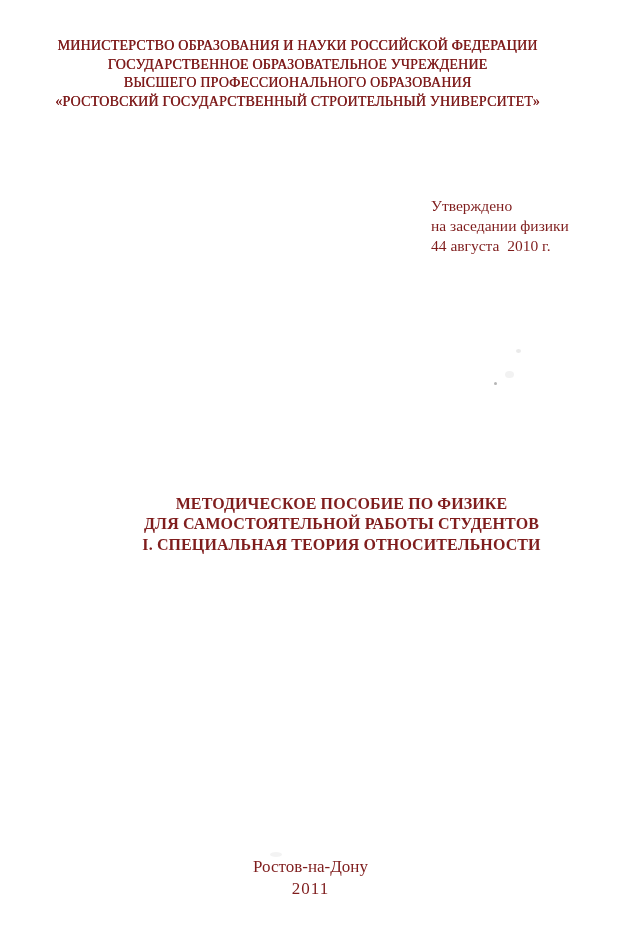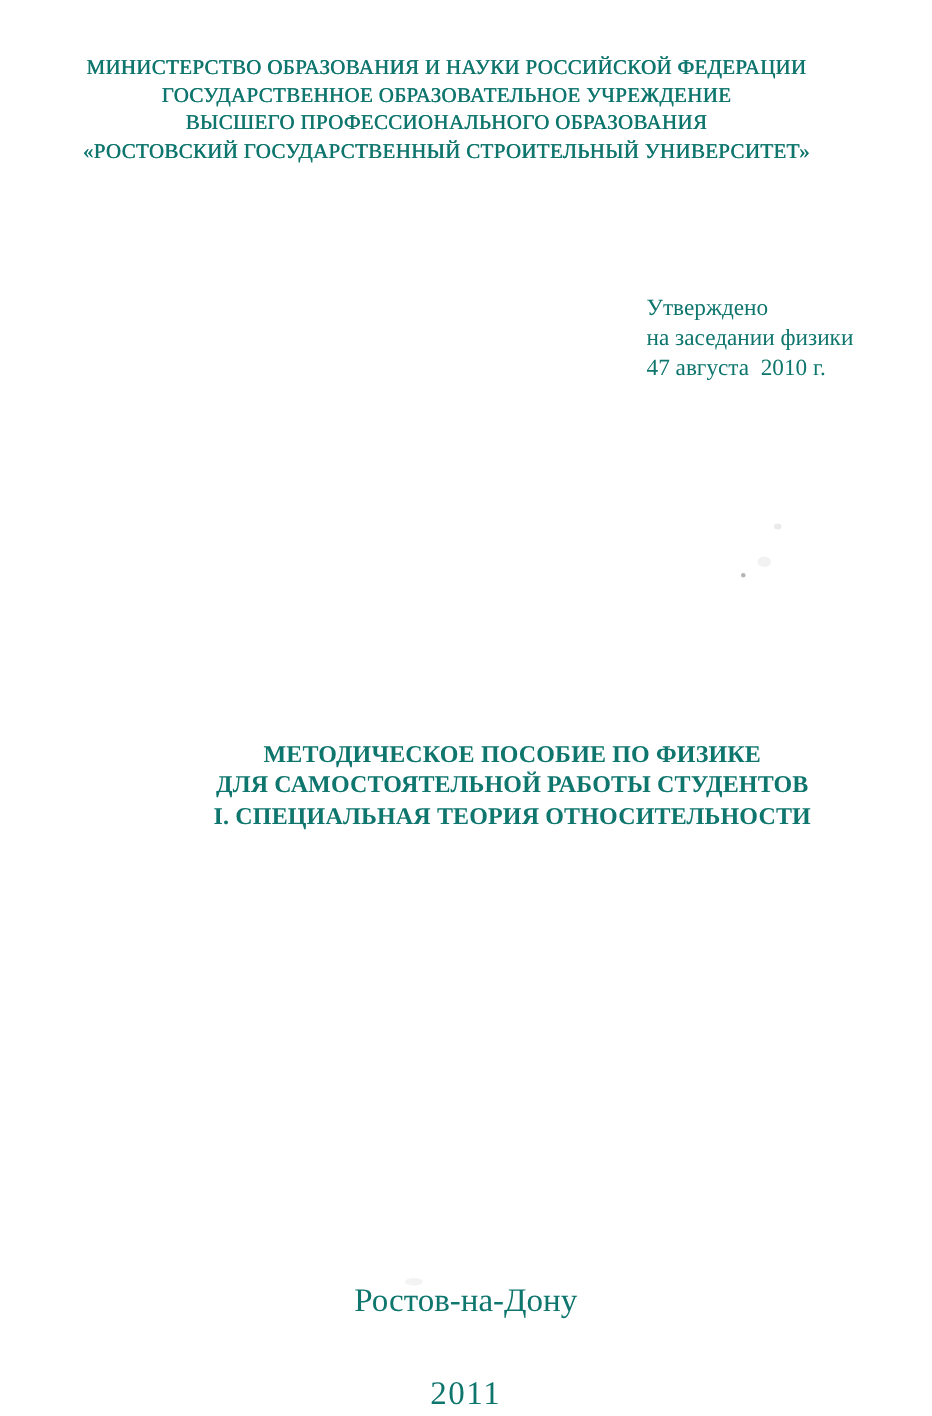--- a/index.html
+++ b/index.html
@@ -6,21 +6,21 @@
     margin: 0;
     padding: 0;
     background: #ffffff;
   }
   .page {
     position: relative;
     width: 621px;
     height: 944px;
     background: #ffffff;
     font-family: "Liberation Serif", "DejaVu Serif", serif;
-    color: #0f766e;
+    color: #7f1d1d;
     overflow: hidden;
   }
   .ministry-header {
     position: absolute;
     top: 37px;
     left: 0;
     width: 100%;
     text-align: center;
     transform: translateX(-13px);
     font-size: 14px;
@@ -52,26 +52,25 @@
     line-height: 20.4px;
     letter-spacing: 0.1px;
     padding-left: 31px;
   }
   .imprint-footer {
     position: absolute;
     top: 856px;
     left: 0;
     width: 100%;
     text-align: center;
-    font-size: 22px;
+    font-size: 17px;
     line-height: 21.5px;
   }
   .imprint-footer .year {
     letter-spacing: 1px;
-    margin-top: 40px;
   }
   
   .speck {
     position: absolute;
     border-radius: 50%;
     pointer-events: none;
   }
   .speck.s1 { left: 516px; top: 349px; width: 5px;  height: 4px;  background: rgba(140,140,140,0.18); }
   .speck.s2 { left: 505px; top: 371px; width: 9px;  height: 7px;  background: rgba(150,150,150,0.12); }
   .speck.s3 { left: 494px; top: 382px; width: 3px;  height: 3px;  background: rgba(90,90,90,0.45); }
@@ -85,21 +84,21 @@
   <div class="ministry-header">
     <div>МИНИСТЕРСТВО ОБРАЗОВАНИЯ И НАУКИ РОССИЙСКОЙ ФЕДЕРАЦИИ</div>
     <div>ГОСУДАРСТВЕННОЕ ОБРАЗОВАТЕЛЬНОЕ УЧРЕЖДЕНИЕ</div>
     <div>ВЫСШЕГО ПРОФЕССИОНАЛЬНОГО ОБРАЗОВАНИЯ</div>
     <div>«РОСТОВСКИЙ ГОСУДАРСТВЕННЫЙ СТРОИТЕЛЬНЫЙ УНИВЕРСИТЕТ»</div>
   </div>
 
   <div class="approval-block">
     <div>Утверждено</div>
     <div>на заседании физики</div>
-    <div>47 августа  2010 г.</div>
+    <div>44 августа  2010 г.</div>
   </div>
 
   <div class="document-title">
     <div>МЕТОДИЧЕСКОЕ ПОСОБИЕ ПО ФИЗИКЕ</div>
     <div>ДЛЯ САМОСТОЯТЕЛЬНОЙ РАБОТЫ СТУДЕНТОВ</div>
     <div>I. СПЕЦИАЛЬНАЯ ТЕОРИЯ ОТНОСИТЕЛЬНОСТИ</div>
   </div>
 
   <div class="imprint-footer">
     <div class="city">Ростов-на-Дону</div>

